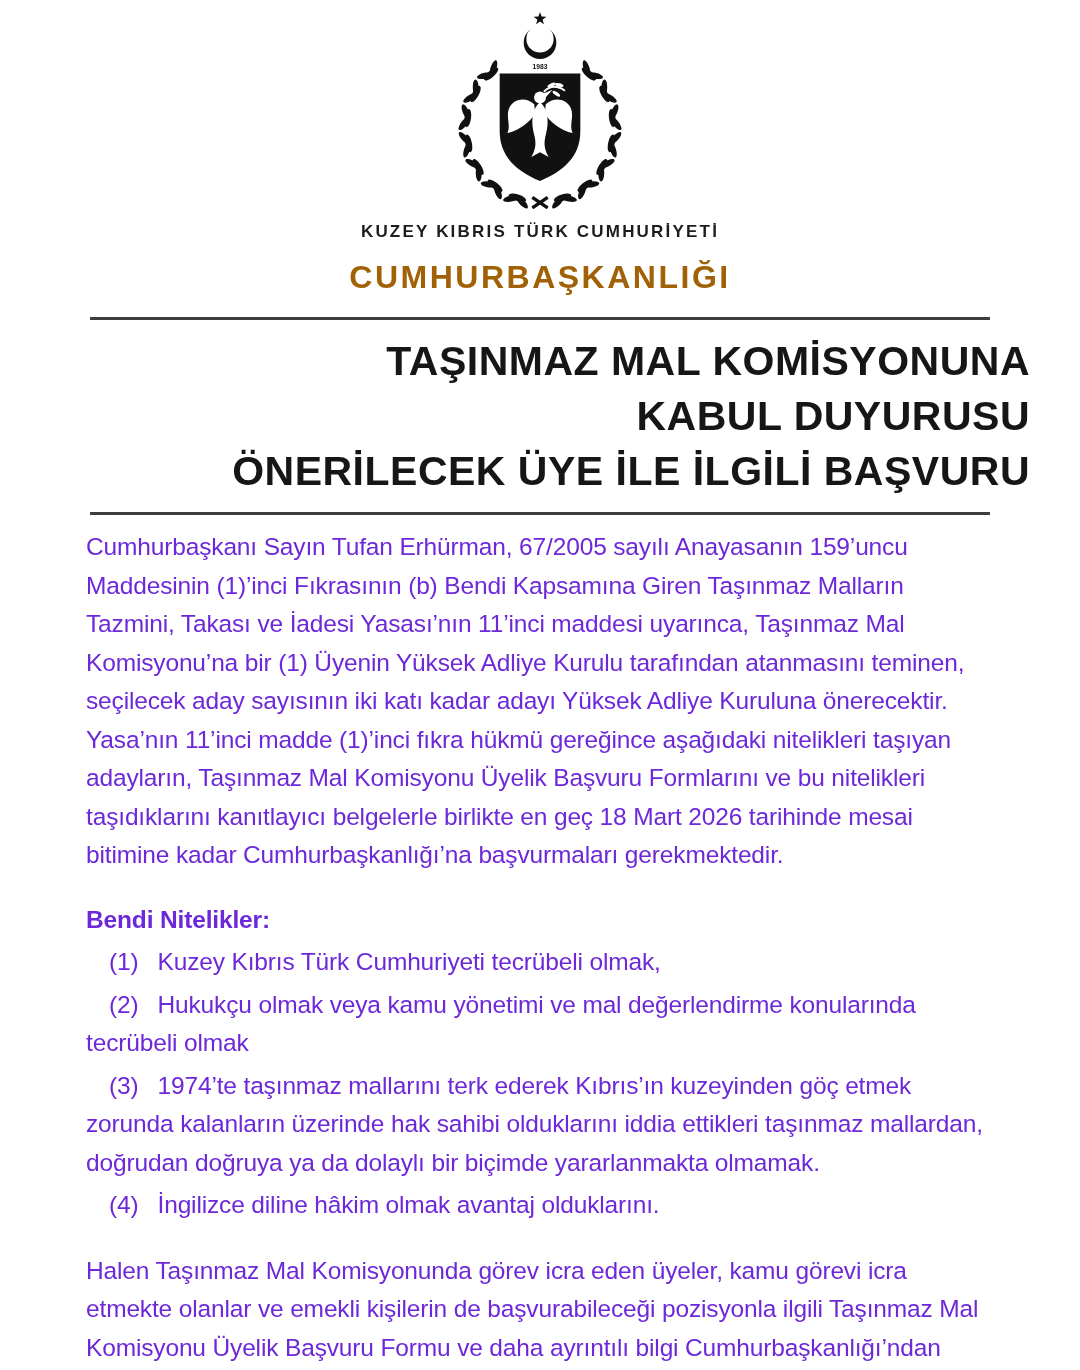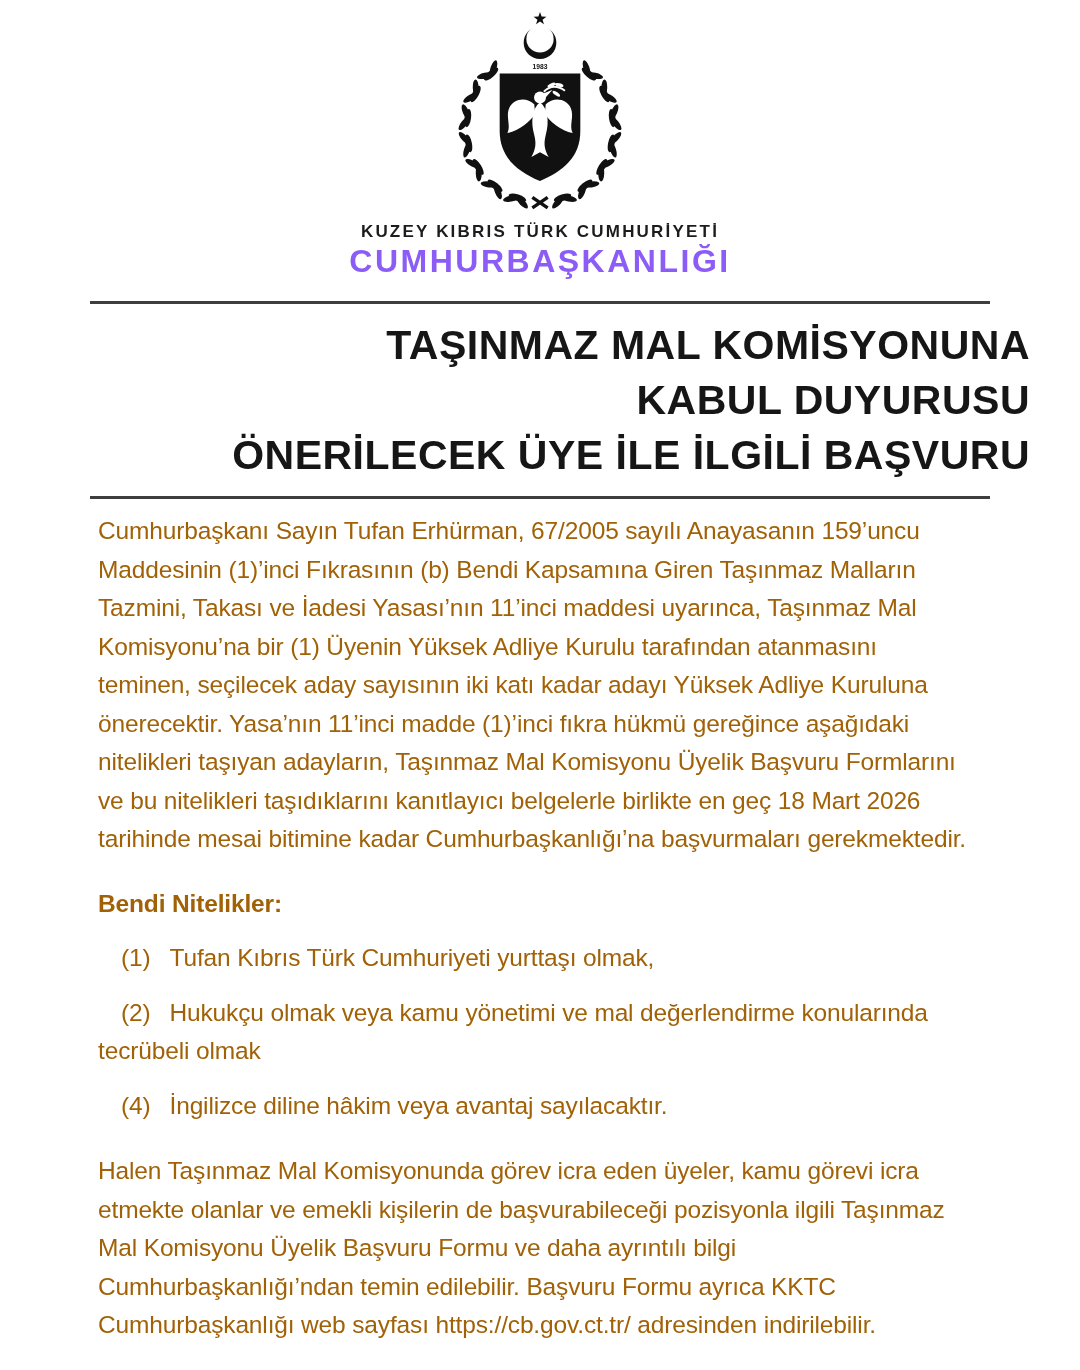--- a/index.html
+++ b/index.html
@@ -15,23 +15,23 @@
   
   .doc-header { text-align:center; padding-top:8px; }
   .emblem-wrap { line-height:0; }
   .emblem-wrap svg { display:inline-block; }
   .country {
     margin-top:10px;
     font-size:17px; font-weight:bold; letter-spacing:2.2px;
     color:#1c1c1c;
   }
   .office {
-    margin-top:1px;
+    margin-top:17px;
     font-size:32px; font-weight:bold; letter-spacing:2.5px;
-    color:#8b5cf6;
+    color:#a16207;
   }
 
   .rule { height:3px; background:#3e3e3e; margin:0 90px; }
   .rule-top { margin-top:21px; }
   .rule-bottom { margin-top:13px; }
 
   
   .title {
     margin:14px 50px 0;
     text-align:right;
@@ -41,22 +41,22 @@
     color:#161616;
   }
   .title span { display:block; }
 
   
   .content { margin:0 88px 0 82px; }
   .content p {
     font-size:24.5px;
     line-height:38.5px;
     letter-spacing:-0.15px;
-    margin:16px;
-    color:#a16207;
+    margin:4px;
+    color:#6d28d9;
   }
   .intro { margin-top:13px !important; }
   .qual-heading { margin-top:26px !important; font-weight:bold; }
   .qual-item { text-indent:23px; }
   .qual-item .marker { margin-right:19px; }
   .closing { margin-top:27px !important; }
 </style>
 </head>
 <body>
 
@@ -129,23 +129,24 @@
     <span>ÖNERİLECEK ÜYE İLE İLGİLİ BAŞVURU</span>
   </h1>
 
   <div class="rule rule-bottom"></div>
 
   <main class="content">
     <p class="intro">Cumhurbaşkanı Sayın Tufan Erhürman, 67/2005 sayılı Anayasanın 159’uncu Maddesinin (1)’inci Fıkrasının (b) Bendi Kapsamına Giren Taşınmaz Malların Tazmini, Takası ve İadesi Yasası’nın 11’inci maddesi uyarınca, Taşınmaz Mal Komisyonu’na bir (1) Üyenin Yüksek Adliye Kurulu tarafından atanmasını teminen, seçilecek aday sayısının iki katı kadar adayı Yüksek Adliye Kuruluna önerecektir. Yasa’nın 11’inci madde (1)’inci fıkra hükmü gereğince aşağıdaki nitelikleri taşıyan adayların, Taşınmaz Mal Komisyonu Üyelik Başvuru Formlarını ve bu nitelikleri taşıdıklarını kanıtlayıcı belgelerle birlikte en geç 18 Mart 2026 tarihinde mesai bitimine kadar Cumhurbaşkanlığı’na başvurmaları gerekmektedir.</p>
 
     <p class="qual-heading">Bendi Nitelikler:</p>
 
-    <p class="qual-item"><span class="marker">(1)</span><span>Tufan Kıbrıs Türk Cumhuriyeti yurttaşı olmak,</span></p>
+    <p class="qual-item"><span class="marker">(1)</span><span>Kuzey Kıbrıs Türk Cumhuriyeti tecrübeli olmak,</span></p>
 
     <p class="qual-item"><span class="marker">(2)</span><span>Hukukçu olmak veya kamu yönetimi ve mal değerlendirme konularında tecrübeli olmak</span></p>
 
+    <p class="qual-item"><span class="marker">(3)</span><span>1974’te taşınmaz mallarını terk ederek Kıbrıs’ın kuzeyinden göç etmek zorunda kalanların üzerinde hak sahibi olduklarını iddia ettikleri taşınmaz mallardan, doğrudan doğruya ya da dolaylı bir biçimde yararlanmakta olmamak.</span></p>
 
-    <p class="qual-item"><span class="marker">(4)</span><span>İngilizce diline hâkim veya avantaj sayılacaktır.</span></p>
+    <p class="qual-item"><span class="marker">(4)</span><span>İngilizce diline hâkim olmak avantaj olduklarını.</span></p>
 
     <p class="closing">Halen Taşınmaz Mal Komisyonunda görev icra eden üyeler, kamu görevi icra etmekte olanlar ve emekli kişilerin de başvurabileceği pozisyonla ilgili Taşınmaz Mal Komisyonu Üyelik Başvuru Formu ve daha ayrıntılı bilgi Cumhurbaşkanlığı’ndan temin edilebilir. Başvuru Formu ayrıca KKTC Cumhurbaşkanlığı web sayfası https://cb.gov.ct.tr/ adresinden indirilebilir.</p>
   </main>
 
 </div>
 
 </body></html>

